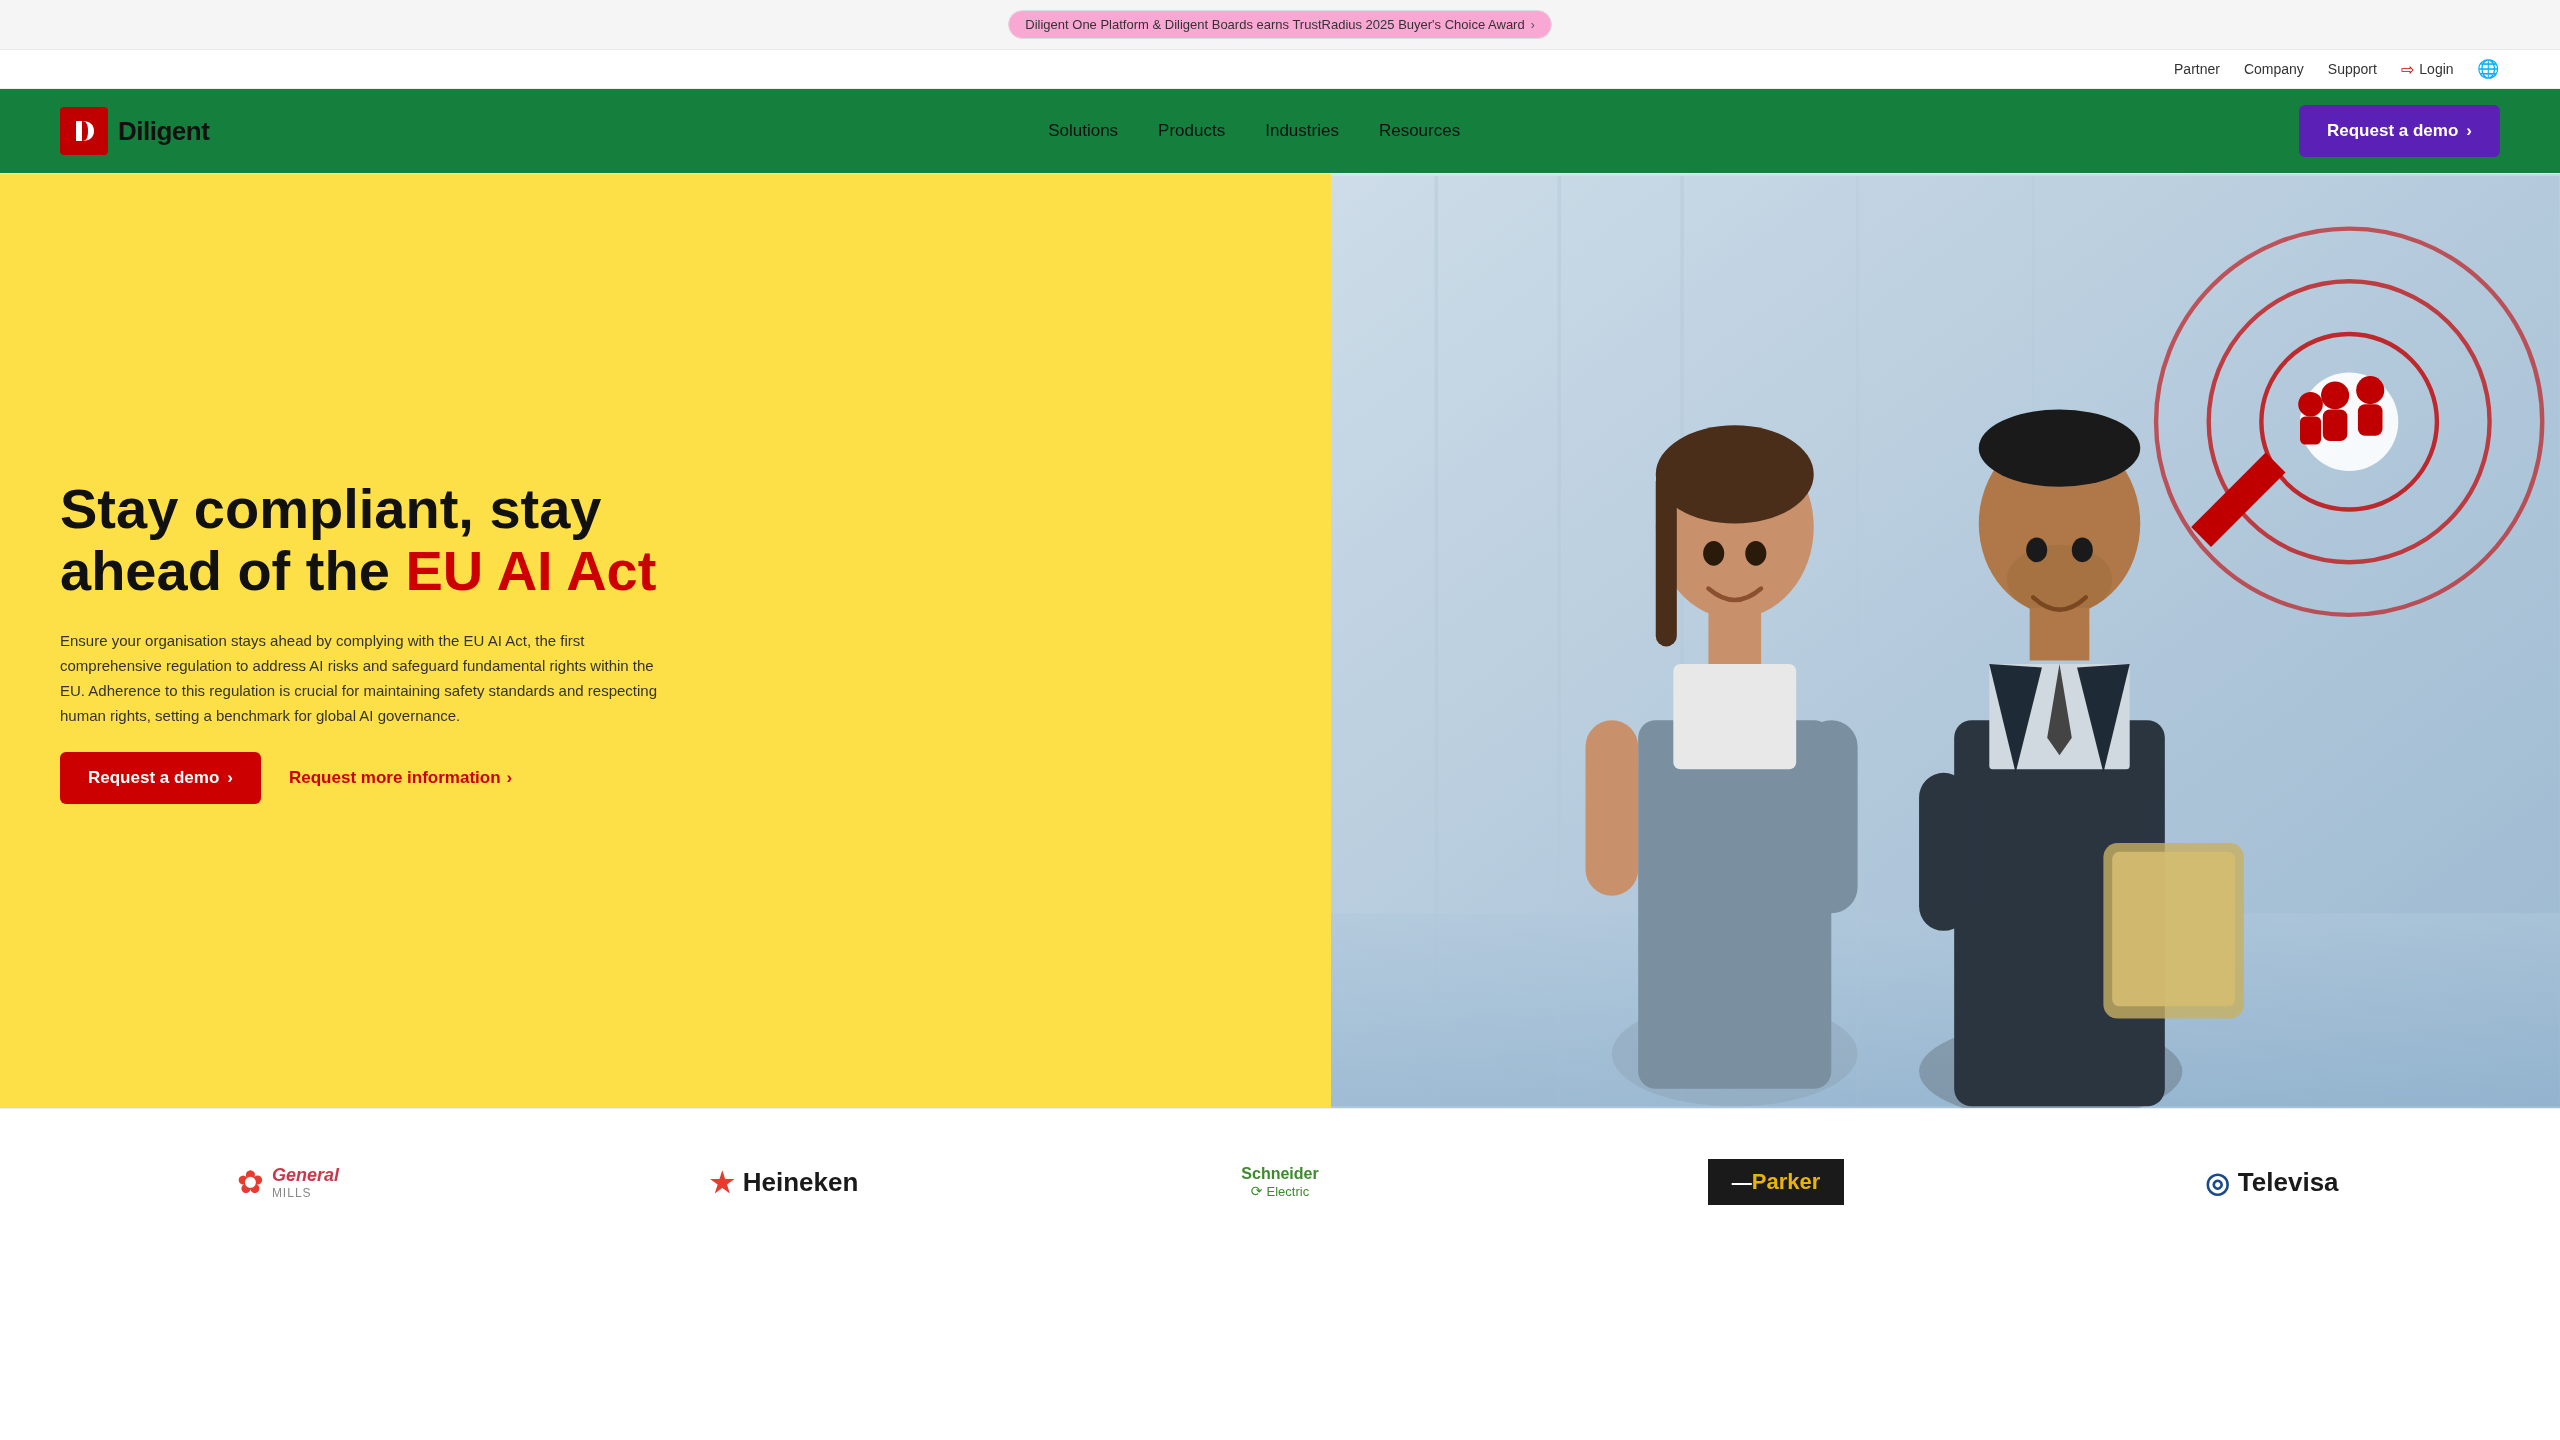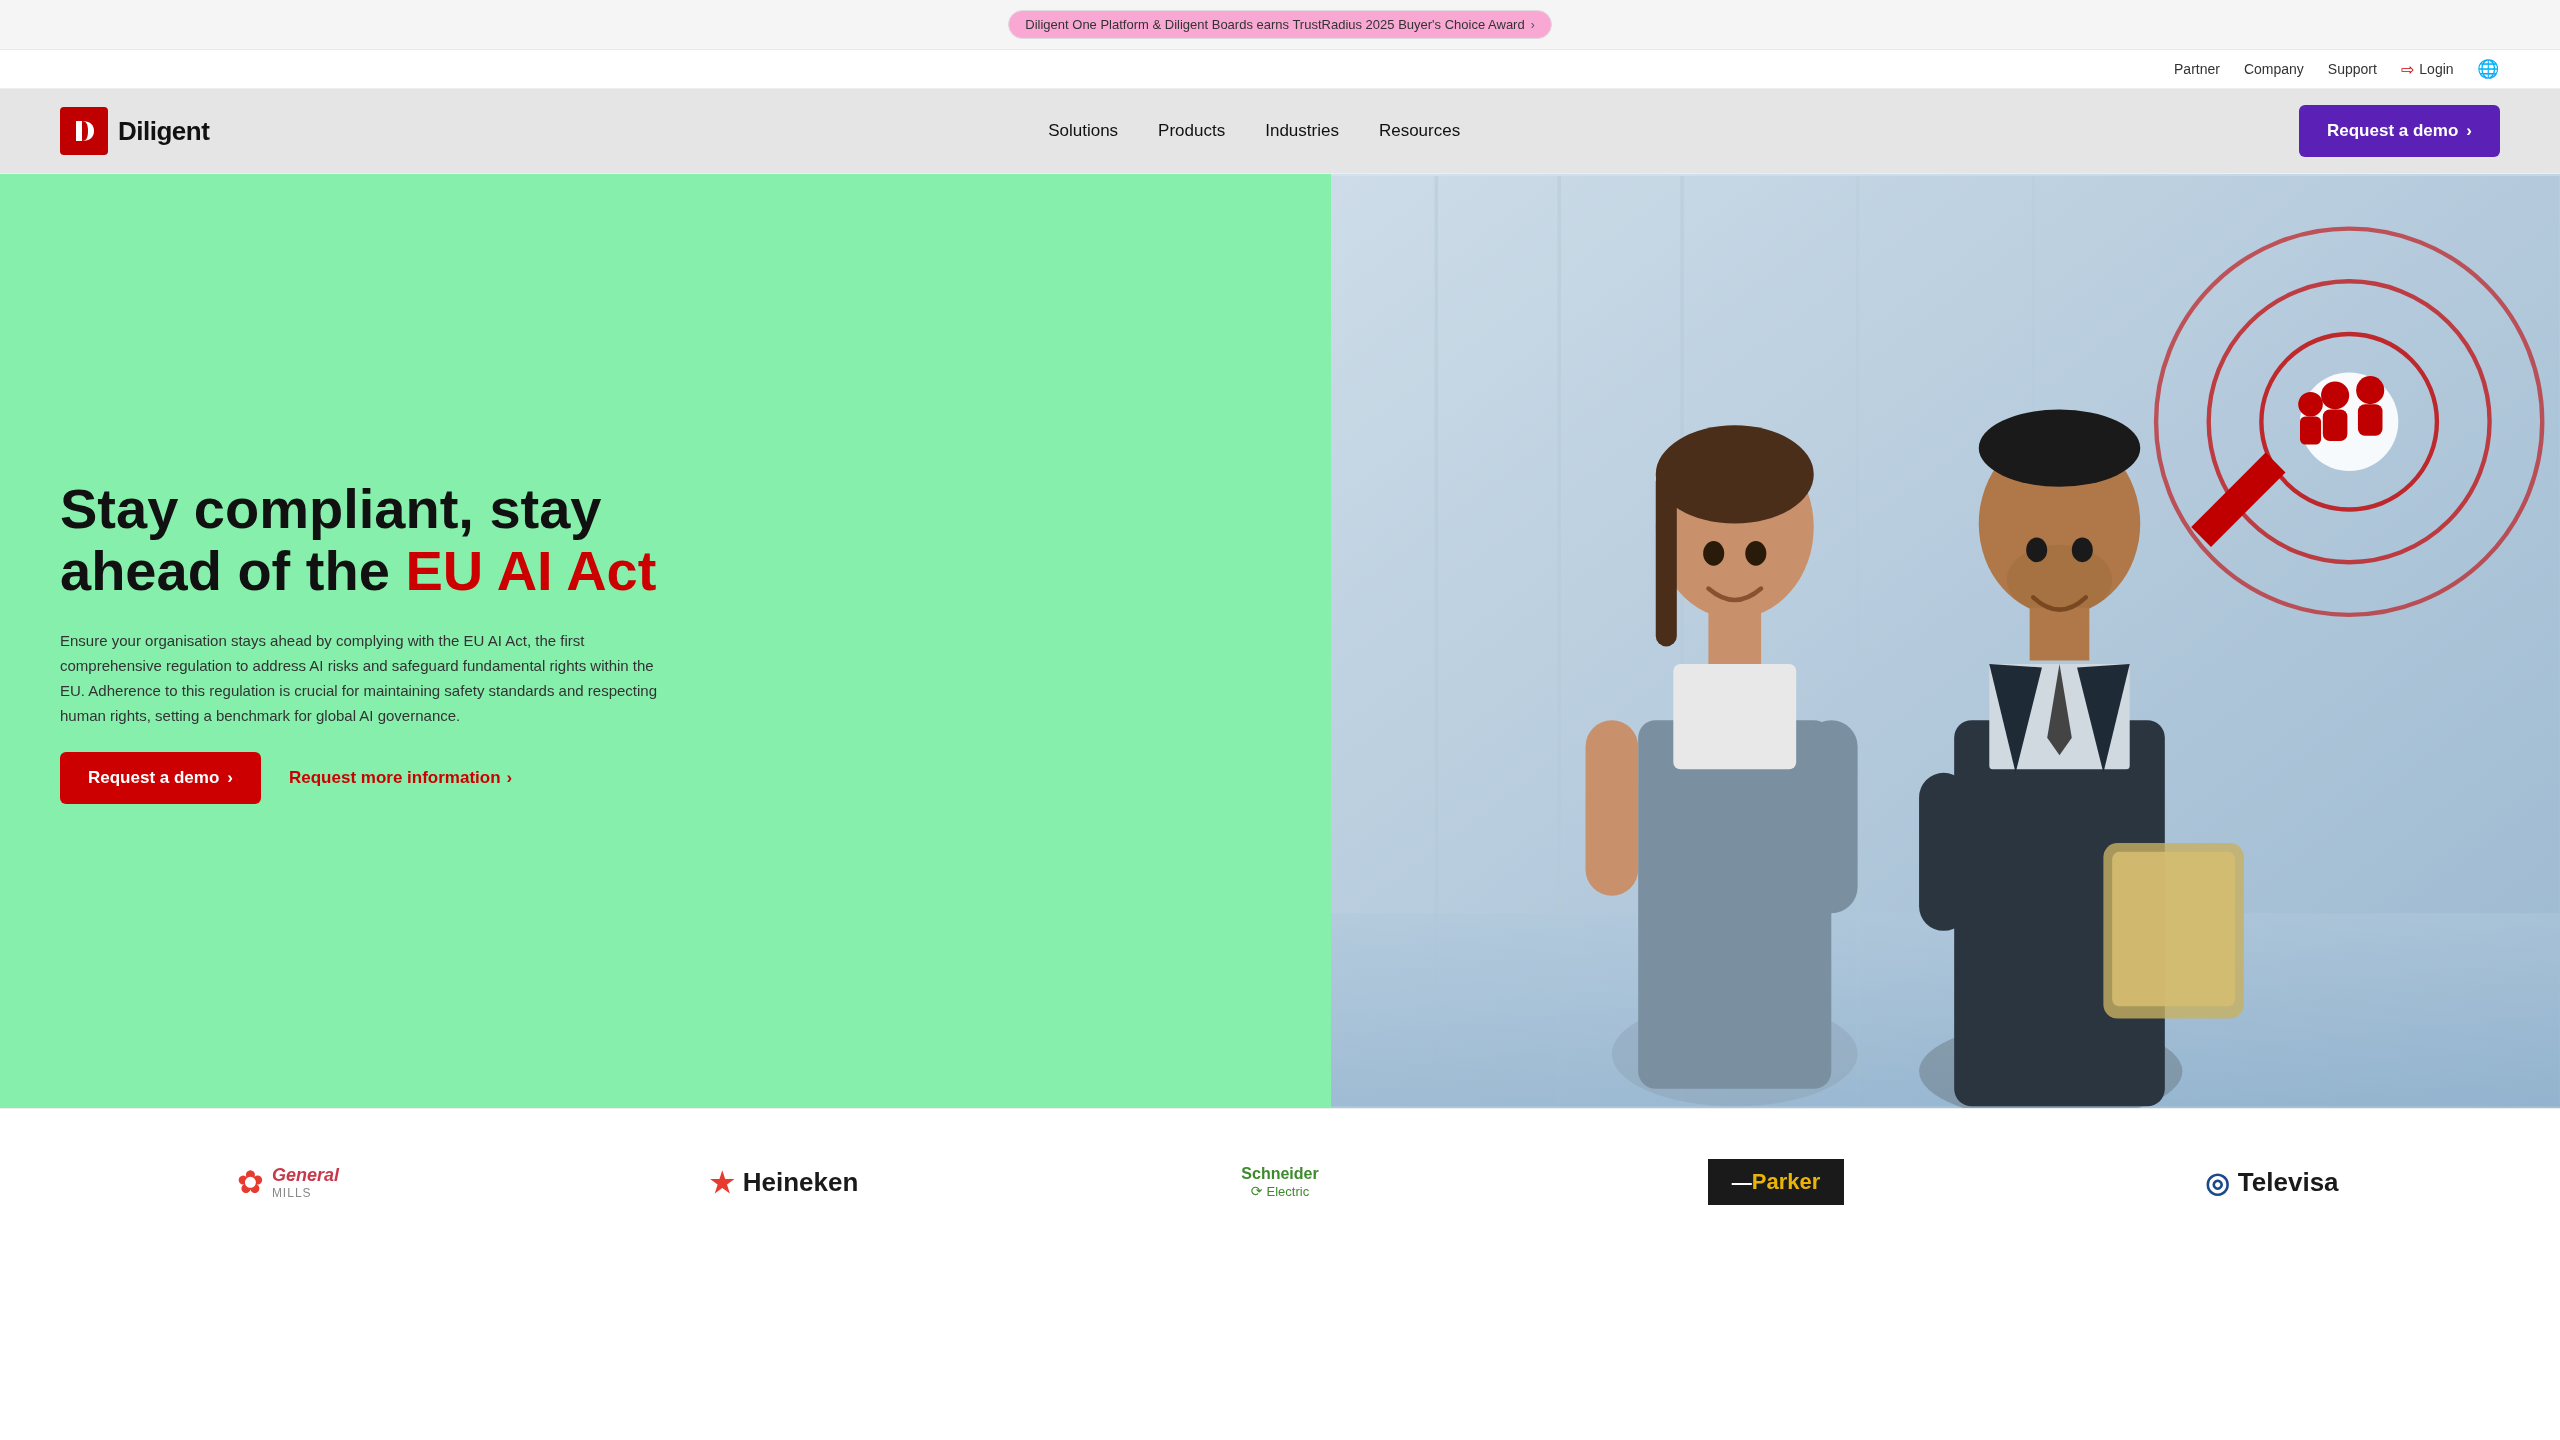--- a/index.html
+++ b/index.html
@@ -57,21 +57,21 @@
     .login-icon { color: #c00; font-size: 16px; }
     .globe-icon { font-size: 18px; color: #555; cursor: pointer; }
 
     
     .main-header {
       display: flex;
       align-items: center;
       justify-content: space-between;
       padding: 16px 60px;
       border-bottom: 1px solid #eee;
-      background: #e5e5e5;
+      background: #15803d;
     }
     .logo-area {
       display: flex;
       align-items: center;
       gap: 10px;
       text-decoration: none;
     }
     .logo-d {
       width: 48px;
       height: 48px;
@@ -110,21 +110,21 @@
       align-items: center;
       gap: 8px;
       text-decoration: none;
     }
 
     
     .hero-section {
       display: flex;
       align-items: stretch;
       min-height: 520px;
-      background: #86efac;
+      background: #fde047;
       position: relative;
     }
     .hero-content {
       flex: 0 0 52%;
       padding: 80px 60px 80px 60px;
       display: flex;
       flex-direction: column;
       justify-content: center;
     }
     .hero-title {

